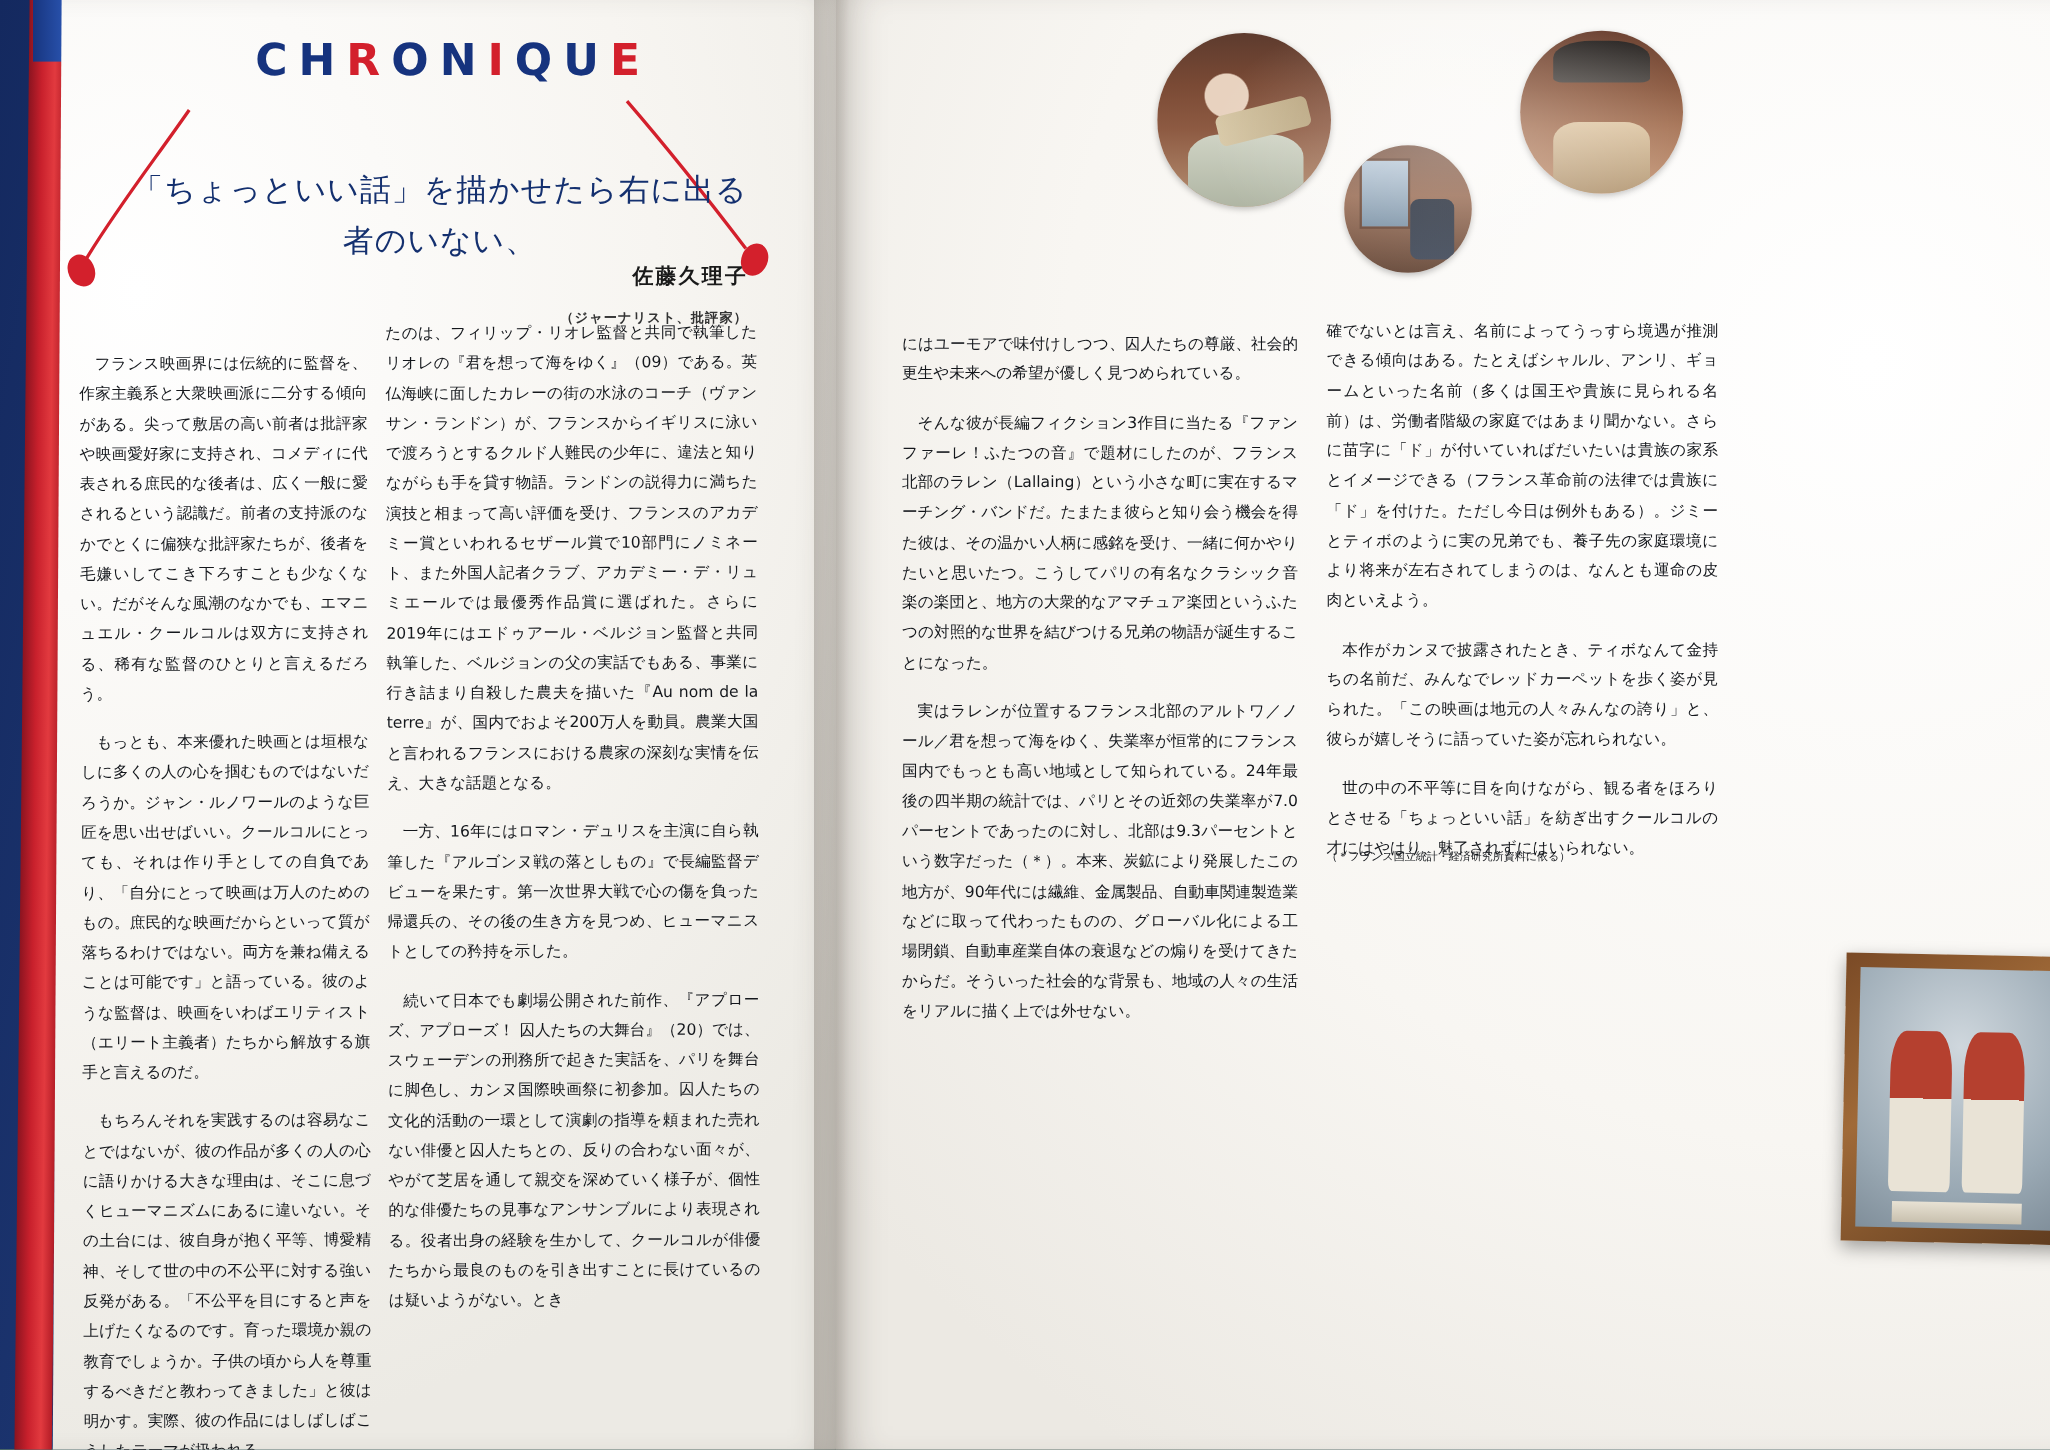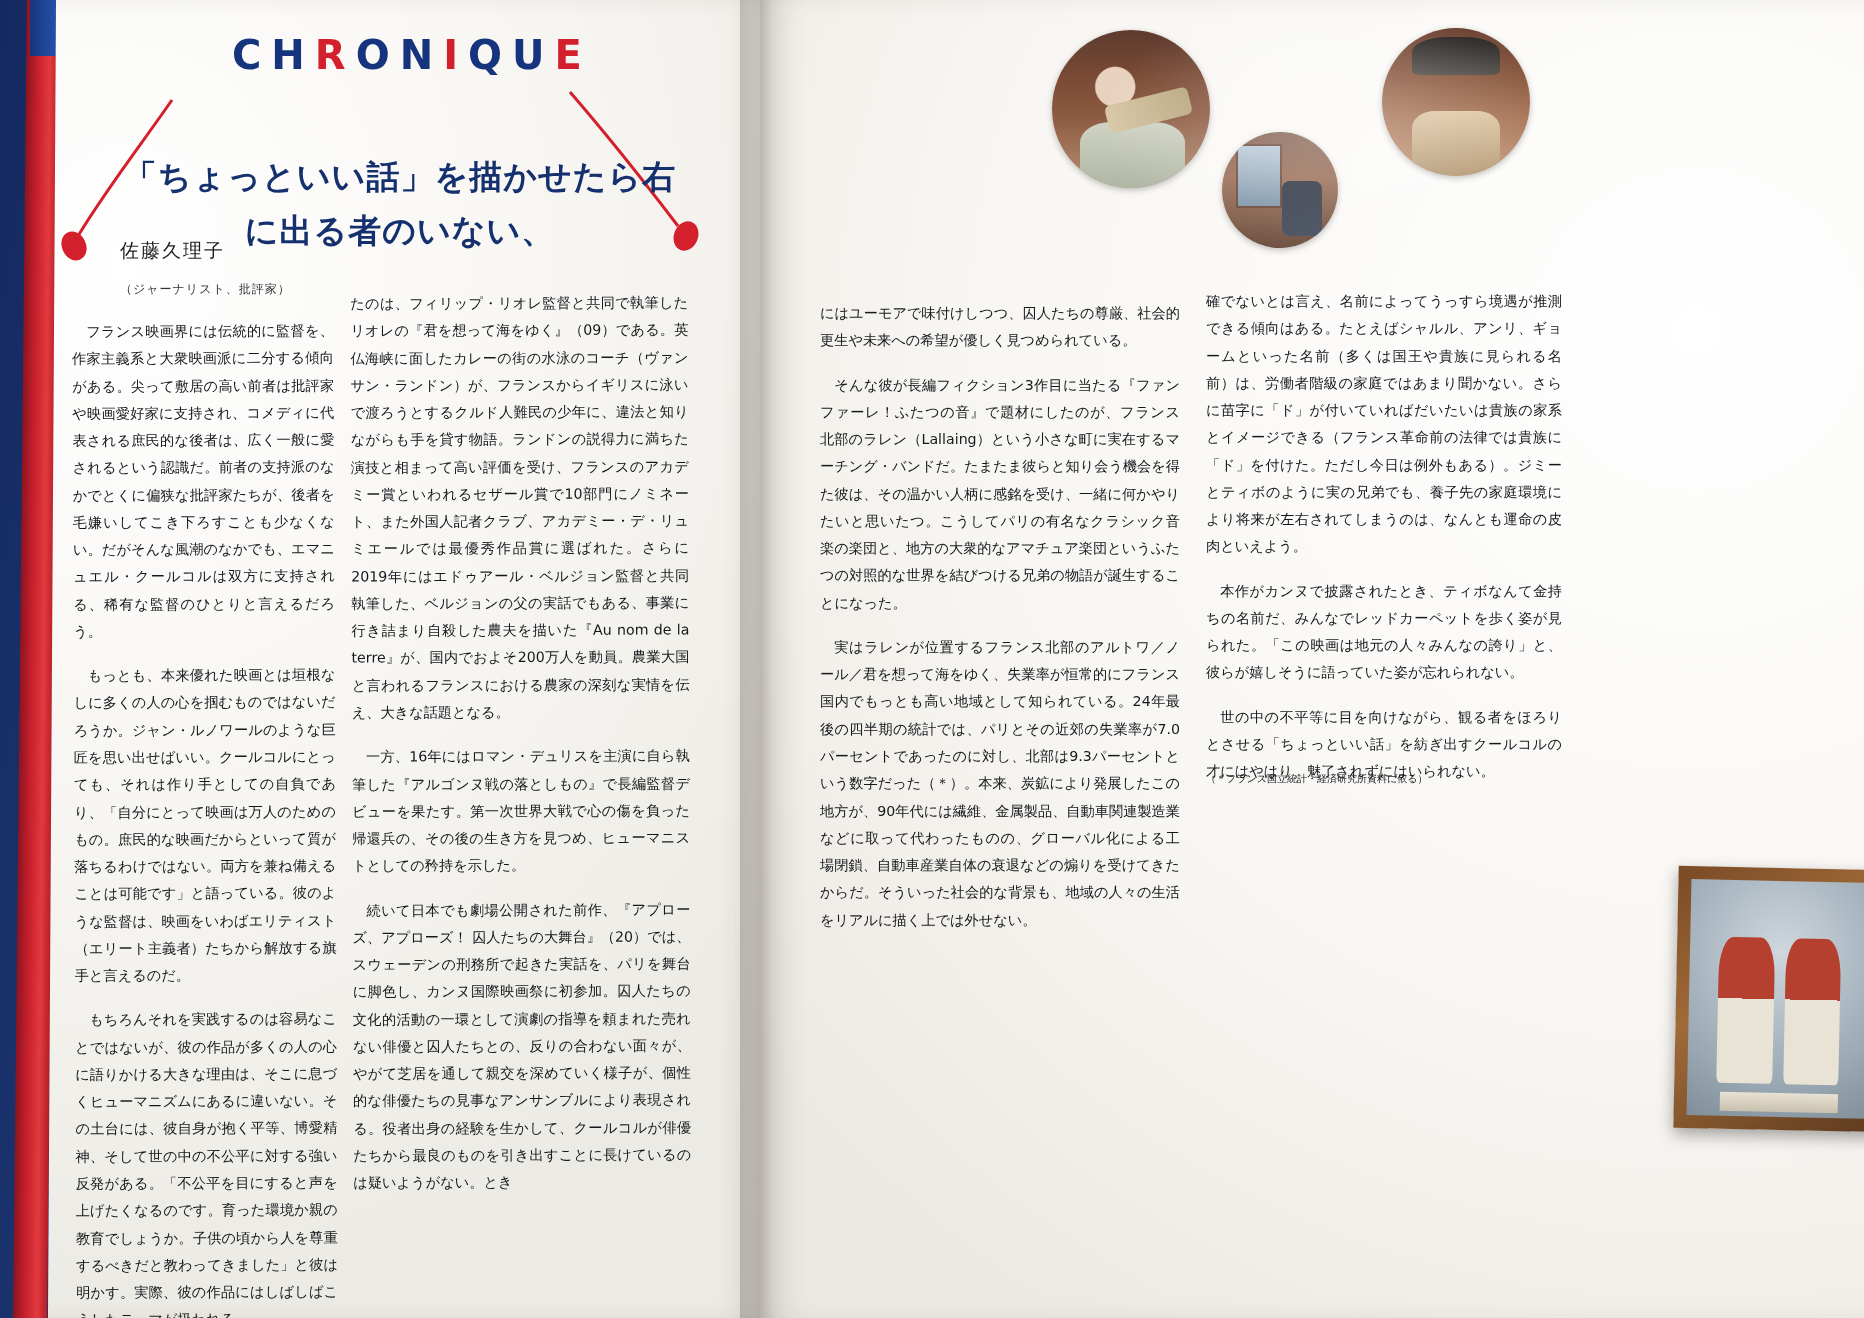--- a/index.html
+++ b/index.html
@@ -71,26 +71,26 @@
     left:60px;top:96px;width:120px;height:180px;
   }
   .deco-right{
     left:560px;top:86px;width:150px;height:180px;
   }
 
   .headline{
     position:absolute;left:120px;top:150px;width:560px;
     text-align:center;
     font-family:"DejaVu Sans", sans-serif;
-    font-size:33px;line-height:1.65;
-    color:#14306f;font-weight:700;letter-spacing:1px;
+    font-size:28px;line-height:1.65;
+    color:#14306f;font-weight:400;letter-spacing:1px;
   }
   .byline{
-    position:absolute;left:120px;top:238px;width:560px;text-align:left;
-    font-family:"DejaVu Sans", sans-serif;color:#1a1a1a;
+    position:absolute;left:120px;top:238px;width:560px;text-align:right;
+    font-family:"DejaVu Sans", sans-serif;color:#1a1a1a;font-weight:bold;
   }
   .byline .nm{font-size:19px;letter-spacing:2px;}
   .byline .rl{font-size:12px;color:#333;margin-top:17px;letter-spacing:1px;}
 
   .col{
     position:absolute;
     font-family:"DejaVu Sans", sans-serif;
     font-size:14.2px;line-height:1.92;
     color:#14171c;
     text-align:justify;

